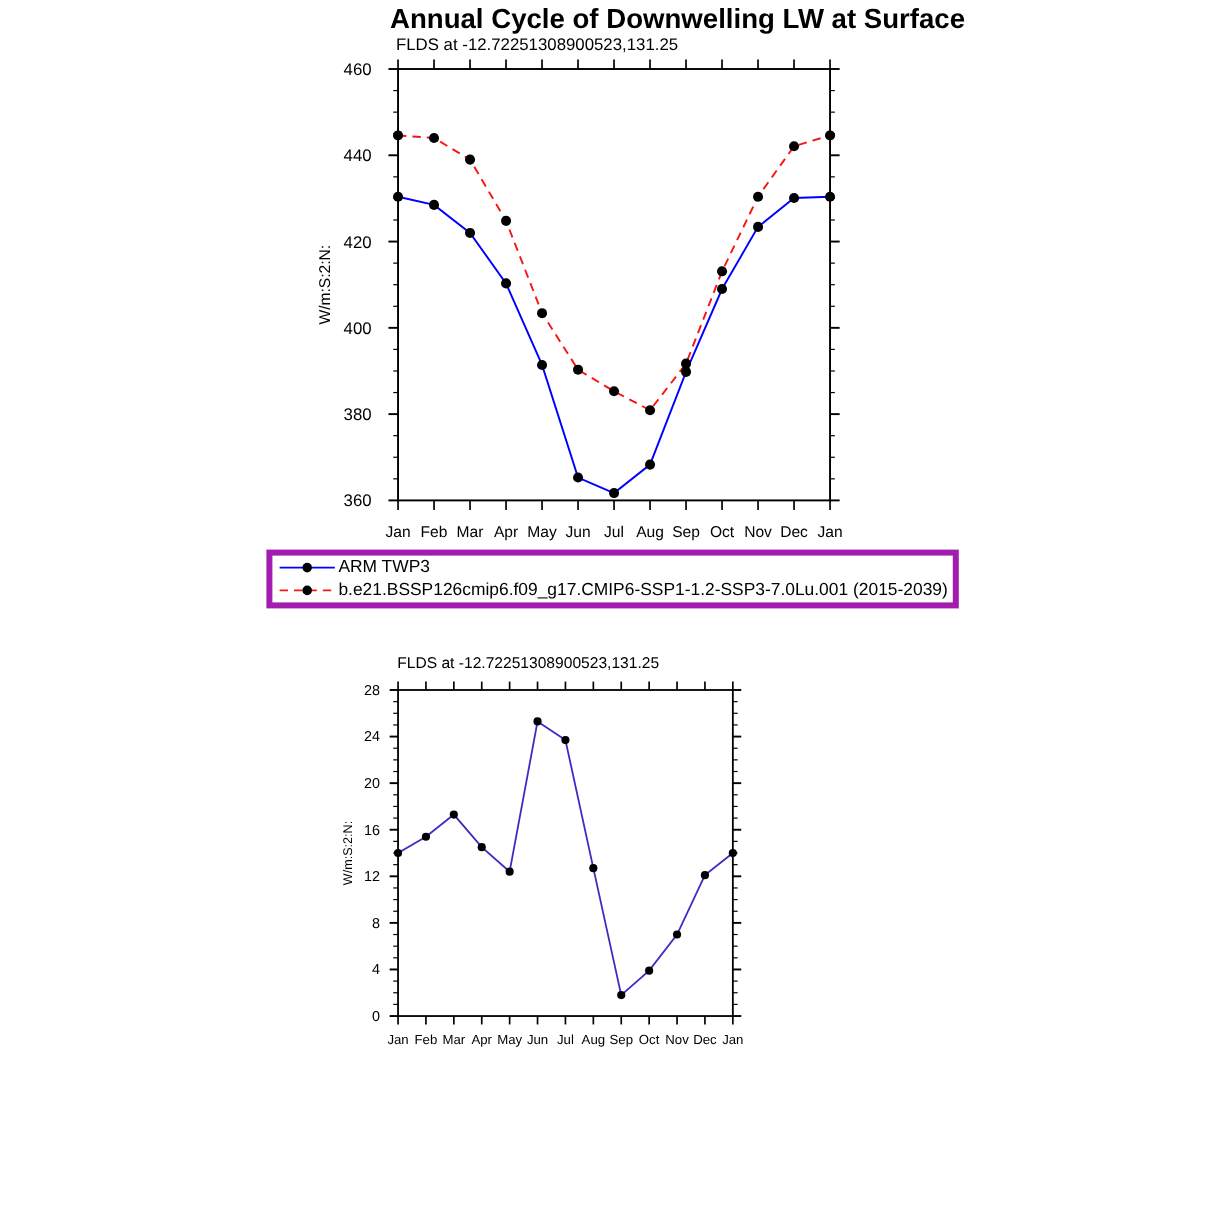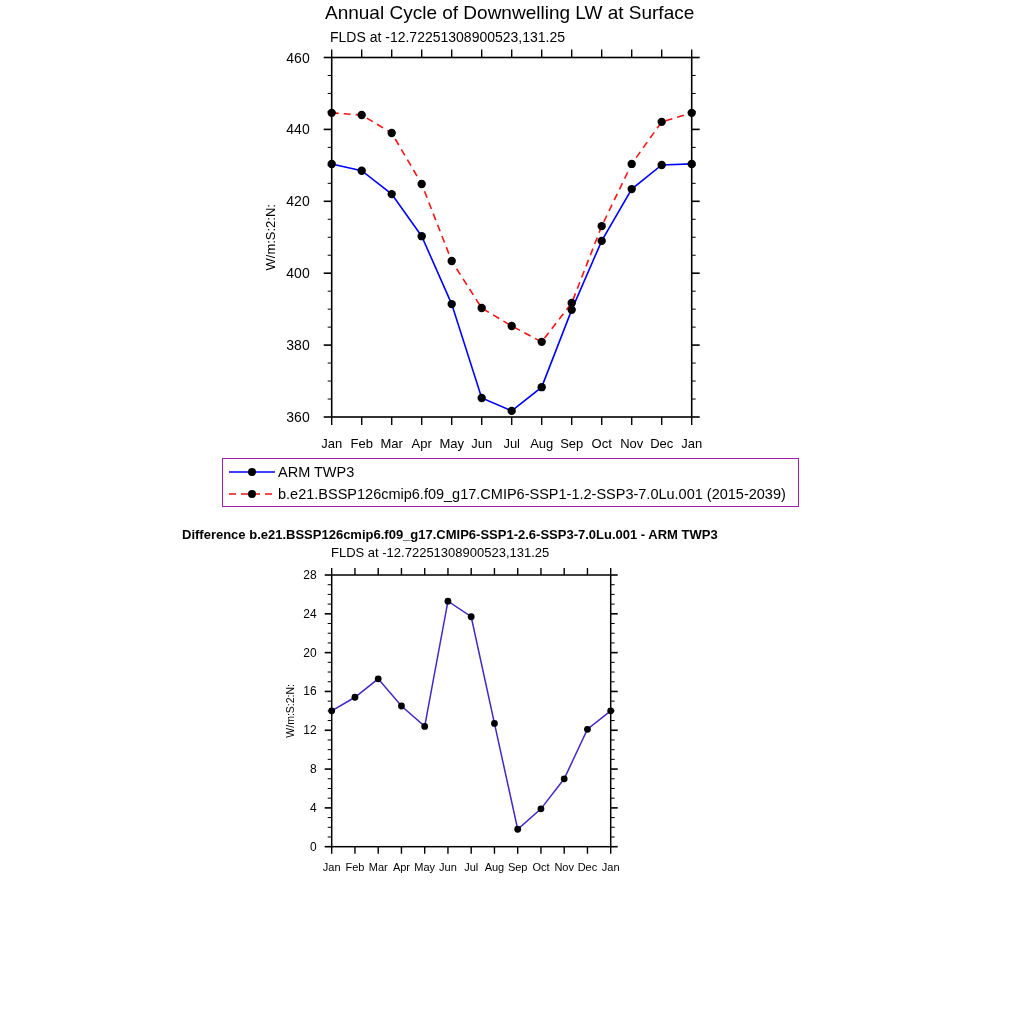--- a/index.html
+++ b/index.html
@@ -1,28 +1,28 @@
 <!DOCTYPE html>
 <html><head>
 <meta charset="utf-8">
 <style>
   html,body{margin:0;padding:0;background:#ffffff;}
   .page{
     position:relative;width:1024px;height:1024px;background:#ffffff;
     font-family:"Liberation Sans", sans-serif;color:#000;overflow:hidden;
   }
-  .t1{position:absolute;left:325px;top:2px;font-size:19px;font-weight:normal;white-space:nowrap;}
+  .t1{position:absolute;left:325px;top:2px;font-size:23px;font-weight:bold;white-space:nowrap;}
   .sub1{position:absolute;left:330px;top:29px;font-size:14px;white-space:nowrap;}
   .t2{position:absolute;left:182px;top:527px;font-size:13px;font-weight:bold;white-space:nowrap;}
   .sub2{position:absolute;left:331px;top:545px;font-size:13px;white-space:nowrap;}
   #chart1-svg{position:absolute;left:240px;top:45px;}
   #chart2-svg{position:absolute;left:270px;top:560px;}
   .legend{
     position:absolute;left:222px;top:458px;width:577px;height:49px;
-    border:1px solid #a21caf;box-sizing:border-box;
+    border:5px solid #a21caf;box-sizing:border-box;
     display:flex;flex-direction:column;justify-content:center;
   }
   .legend-row{display:flex;align-items:center;height:22px;}
   .legend-row svg{width:48px;height:12px;flex:0 0 auto;margin-left:5px;}
   .legend-label{font-size:14.5px;white-space:nowrap;margin-left:2px;}
   svg text{fill:#000;}
 </style>
 </head>
 <body>
 
@@ -161,21 +161,20 @@
     </div>
     <div class="legend-row">
       <svg viewBox="0 0 48 12">
         <line x1="1" y1="6" x2="47" y2="6" stroke-width="1.6" stroke-dasharray="7 5" stroke="#f81414"></line>
         <circle cx="24" cy="6" r="4" fill="#000000"></circle>
       </svg>
       <span class="legend-label">b.e21.BSSP126cmip6.f09_g17.CMIP6-SSP1-1.2-SSP3-7.0Lu.001 (2015-2039)</span>
     </div>
   </div>
 
-  <div class="t2">Difference b.e21.BSSP126cmip6.f09_g17.CMIP6-SSP1-2.6-SSP3-7.0Lu.001 - ARM TWP3</div>
   <div class="sub2">FLDS at -12.72251308900523,131.25</div>
 
   <svg id="chart2-svg" width="370" height="320" viewBox="0 0 370 320">
       <rect x="61.7" y="15" width="279" height="271.7" fill="none" stroke="#000" stroke-width="1.5"></rect>
       <line x1="54.7" y1="286.7" x2="61.7" y2="286.7" stroke="#000" stroke-width="1.6"></line>
       <line x1="340.7" y1="286.7" x2="347.7" y2="286.7" stroke="#000" stroke-width="1.6"></line>
       <text x="46.7" y="286.7" text-anchor="end" dominant-baseline="central" font-size="12">0</text>
       <line x1="57.7" y1="276.99642857142857" x2="61.7" y2="276.99642857142857" stroke="#000" stroke-width="1"></line>
       <line x1="340.7" y1="276.99642857142857" x2="344.7" y2="276.99642857142857" stroke="#000" stroke-width="1"></line>
       <line x1="57.7" y1="267.29285714285714" x2="61.7" y2="267.29285714285714" stroke="#000" stroke-width="1"></line>

